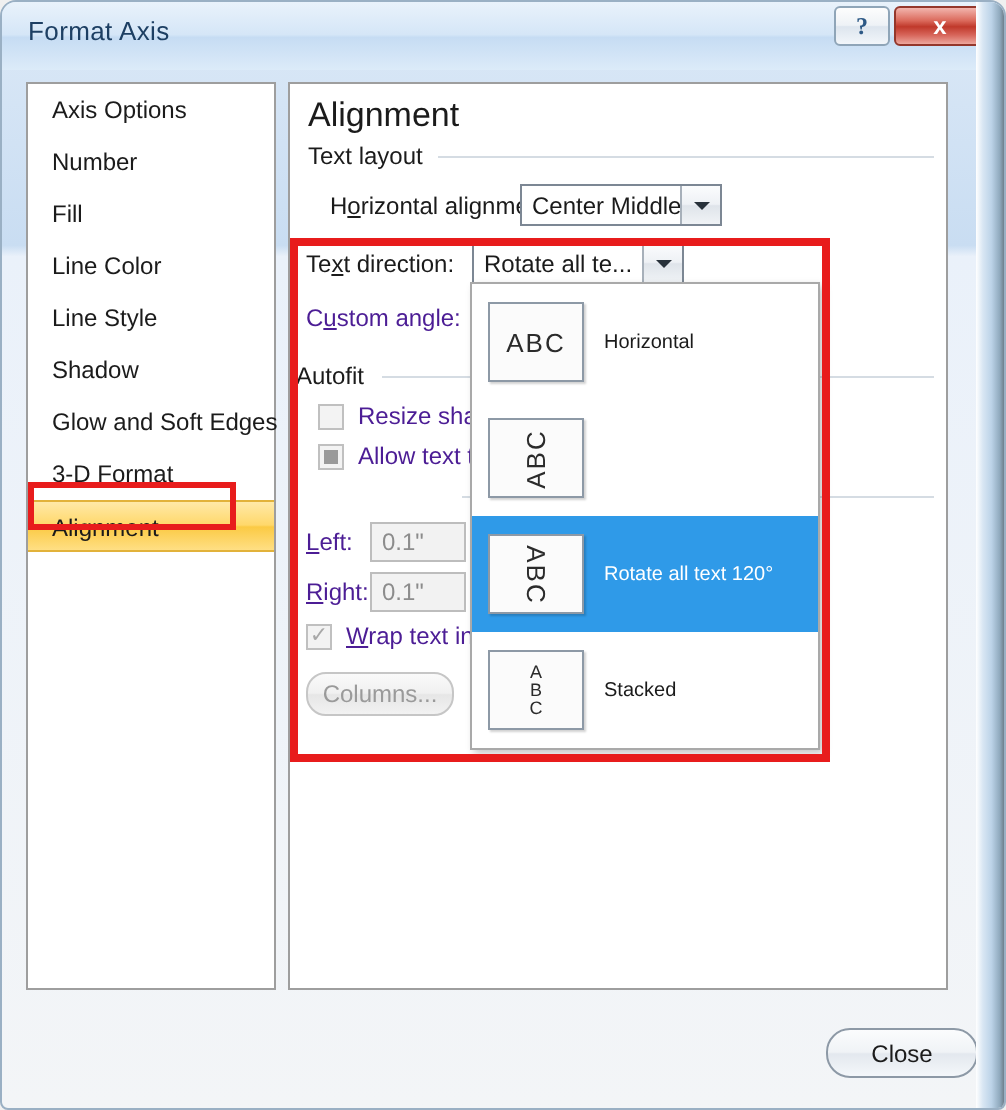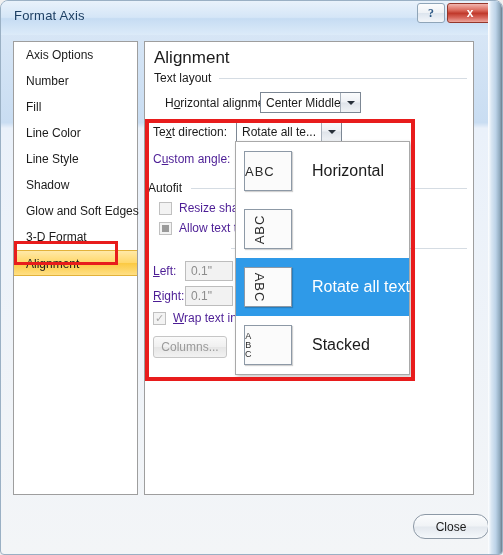--- a/index.html
+++ b/index.html
@@ -127,21 +127,21 @@
     content:"";position:absolute;left:2px;top:2px;width:7px;height:7px;
     background:#9a9a9a;
   }
   .checkbox{
     position:absolute;width:13px;height:13px;box-sizing:border-box;
     border:1px solid #c0c0c0;background:#f3f3f3;
     color:#a8a8a8;font-size:11px;line-height:11px;text-align:center;
   }
   .btn-disabled{
     position:absolute;height:22px;box-sizing:border-box;
-    border:1px solid #c6c6c6;border-radius:3px;
+    border:1px solid #c6c6c6;border-radius:10px;
     background:linear-gradient(180deg,#fafafa 0%,#f0f0f0 48%,#e6e6e6 52%,#f2f2f2 100%);
     color:#9a9a9a;font-size:12px;
     display:flex;align-items:center;justify-content:center;
   }
 
   
   #dropdown{
     position:absolute;left:234px;top:140px;width:175px;height:234px;
     background:#ffffff;border:1px solid #a9a9a9;
     box-sizing:border-box;z-index:20;
@@ -149,32 +149,32 @@
   }
   .dd-item{
     height:58px;display:flex;align-items:center;box-sizing:border-box;
   }
   .dd-item.sel{background:#2f9ae8;}
   .dd-item.sel .dd-text{color:#ffffff;}
   .dd-icon{
     width:46px;height:38px;margin-left:8px;flex:none;
     border:1px solid #8d99a6;background:#fbfbfb;
     box-shadow:1px 1px 1px rgba(0,0,0,.18);
-    display:flex;align-items:center;justify-content:flex-start;
+    display:flex;align-items:center;justify-content:center;
     overflow:hidden;
   }
   .dd-icon span{
     font-size:13px;color:#2b2b2b;letter-spacing:1px;
     font-family:"Liberation Sans",sans-serif;
     white-space:nowrap;display:block;
   }
   .rot90 span{transform:rotate(-90deg);}
   .rot270 span{transform:rotate(90deg);}
   .stk span{letter-spacing:0;line-height:9px;font-size:9px;text-align:center;}
-  .dd-text{margin-left:20px;font-size:16px;color:#1b1b1b;white-space:nowrap;}
+  .dd-text{margin-left:10px;font-size:10px;color:#1b1b1b;white-space:nowrap;}
 
   
   #annot-main{
     position:absolute;left:144px;top:118px;width:270px;height:262px;
     border:4px solid #e81c1c;box-sizing:border-box;
     z-index:30;pointer-events:none;
   }
   #annot-side{
     position:absolute;left:13px;top:240px;width:104px;height:24px;
     border:3px solid #e81c1c;box-sizing:border-box;
@@ -277,21 +277,21 @@
     <div class="dd-item">
       <div class="dd-icon rot90">
           <span>ABC</span>
         </div>
     </div>
 
     <div class="dd-item sel">
       <div class="dd-icon rot270">
           <span>ABC</span>
         </div>
-      <div class="dd-text">Rotate all text 130°</div>
+      <div class="dd-text">Rotate all text 120°</div>
     </div>
 
     <div class="dd-item">
       <div class="dd-icon stk">
           <span>A<br>B<br>C</span>
         </div>
       <div class="dd-text">Stacked</div>
     </div>
 
   </div>

